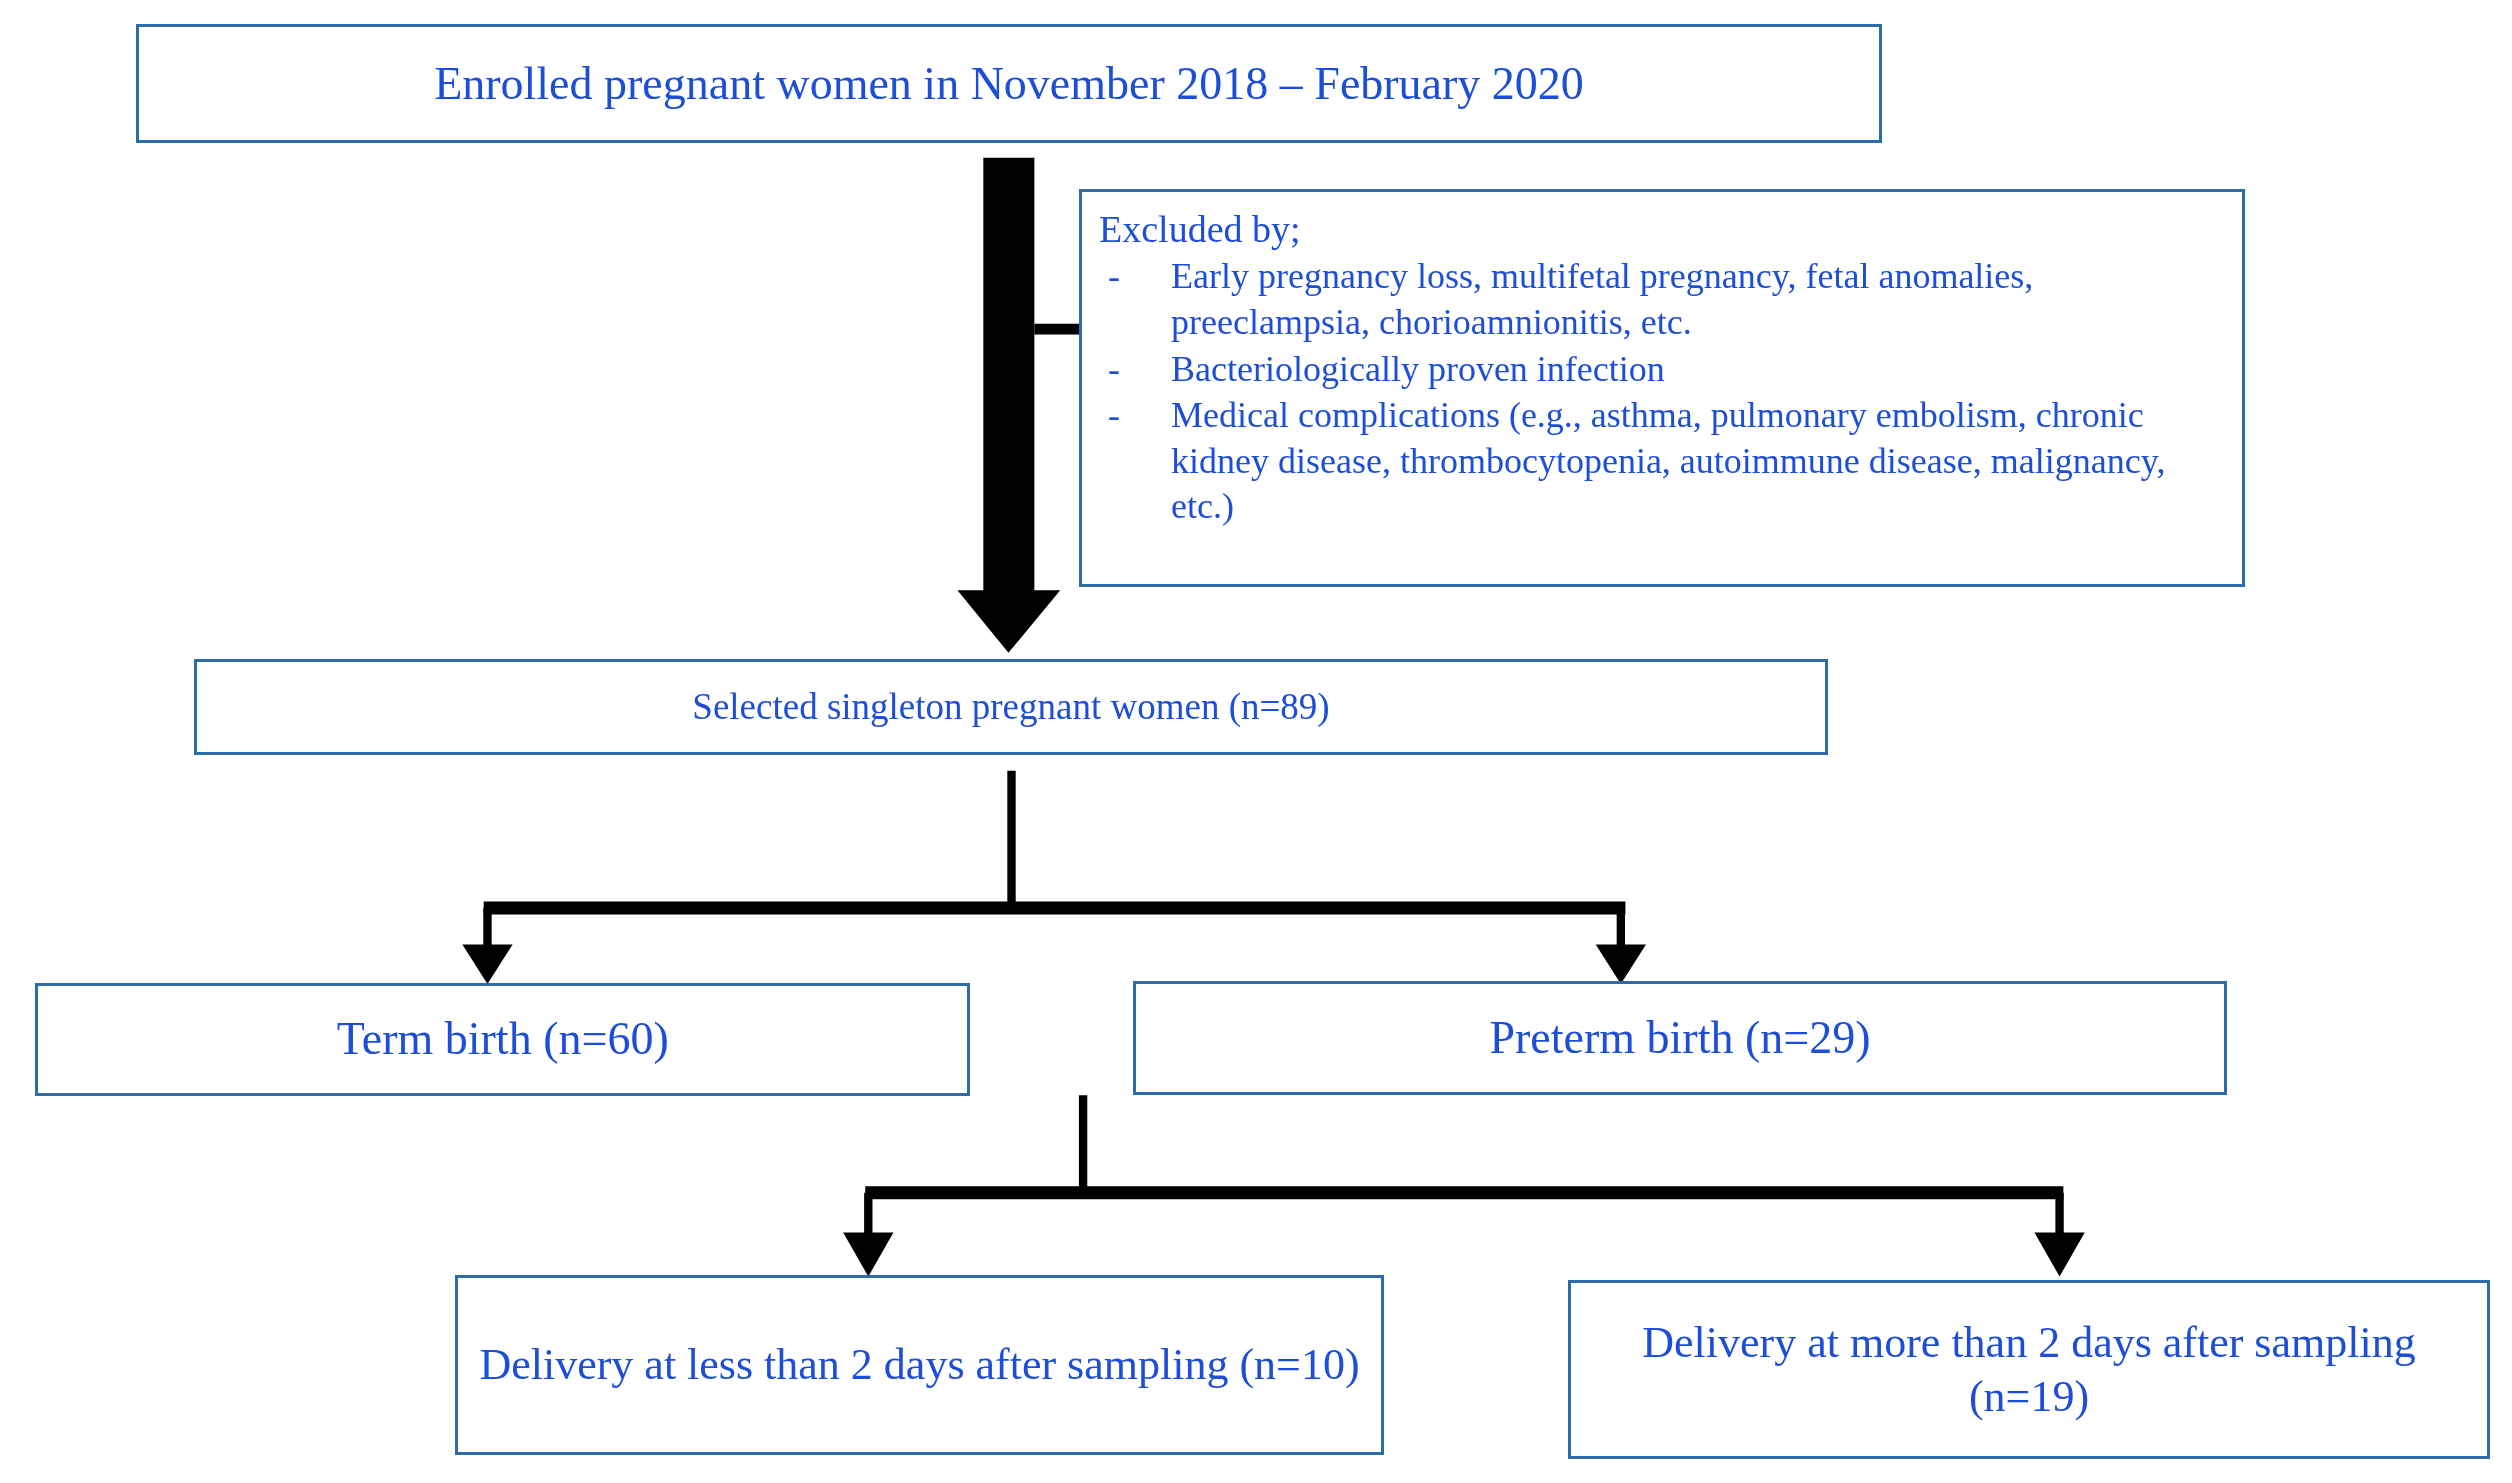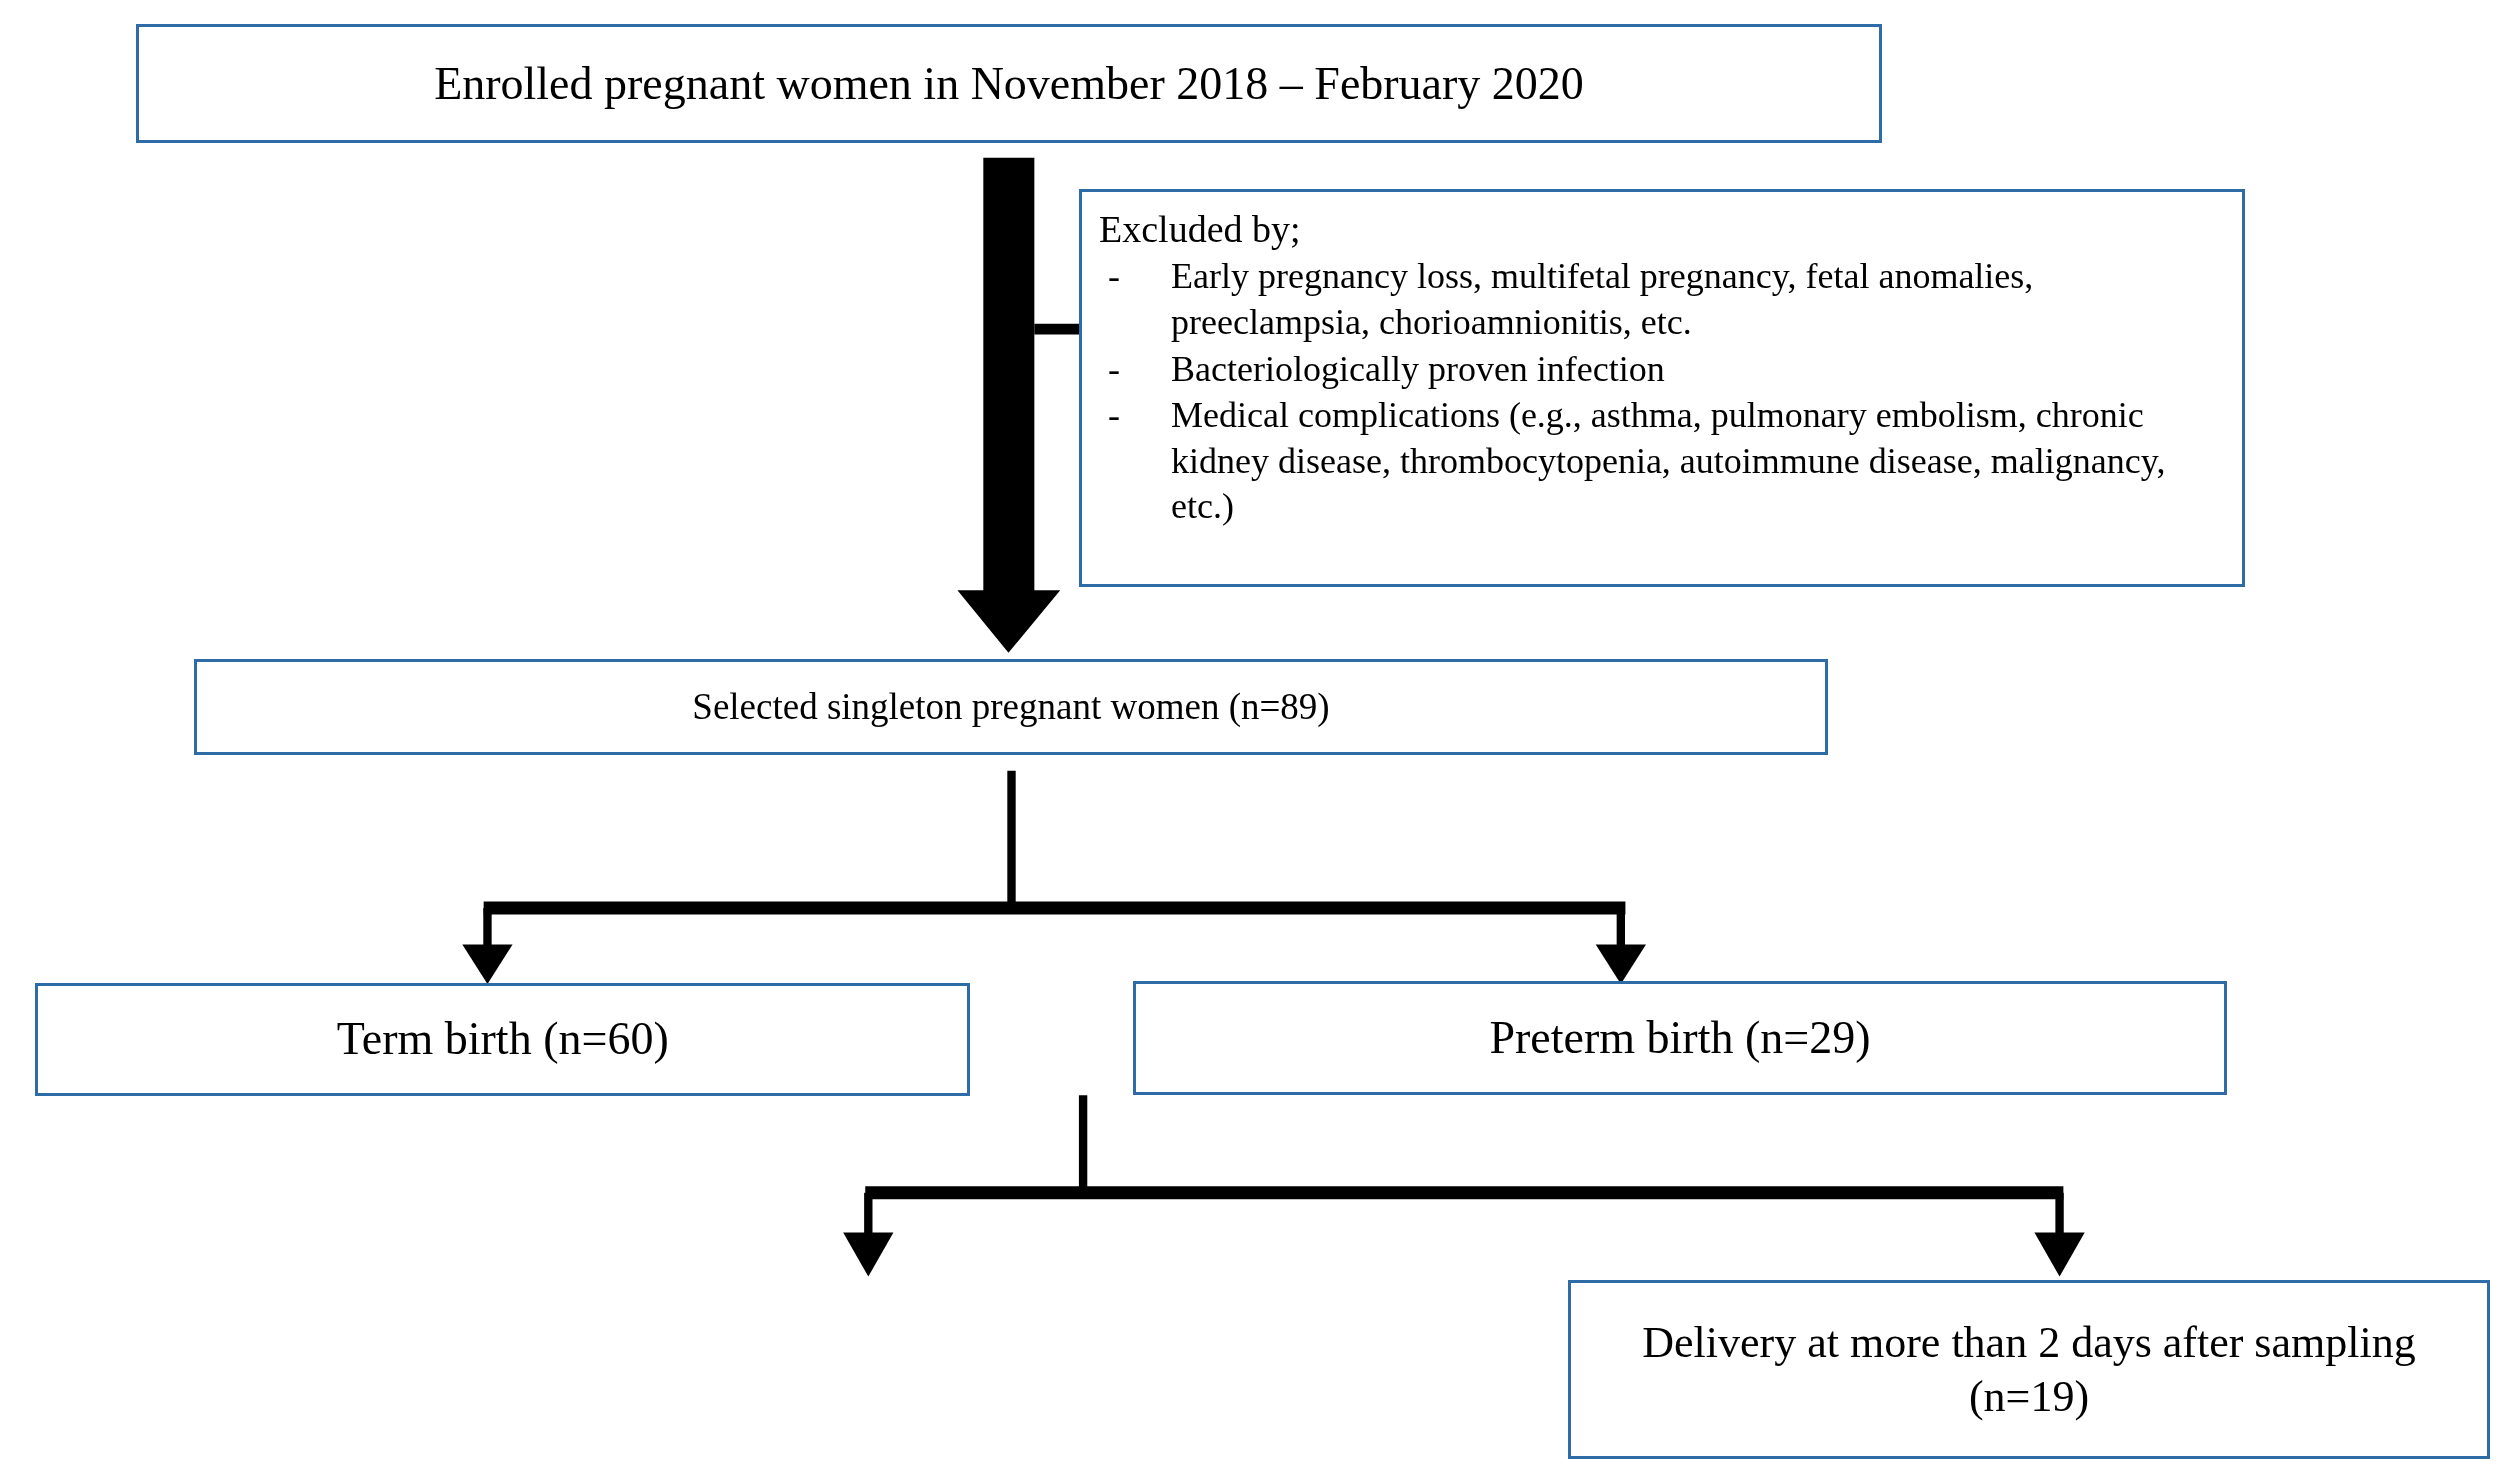--- a/index.html
+++ b/index.html
@@ -13,21 +13,21 @@
   }
   .node{
     position:absolute;
     box-sizing:border-box;
     background:#ffffff;
     border:3.8px solid #2e6ca8;
     display:flex;
     align-items:center;
     justify-content:center;
     text-align:center;
-    color:#000000;
+    color:#1d4ed8;
     line-height:1.22;
   }
   .node .txt{ padding:0 10.7px; display:block; }
 
   
   #node-enrolled{ left:136px; top:24.4px;  width:1746px; height:119px; font-size:46px; }
   #node-selected{ left:194px; top:659px; width:1634px; height:96px; font-size:37px; }
   #node-term{     left:21.3px;  top:983px; width:935px; height:113px; font-size:46px;margin-left:14px; }
   #node-preterm{  left:1133px;top:981px; width:1094px; height:114px; font-size:46px; }
   #node-early{    left:455px; top:1275px; width:929px; height:180px; font-size:44px; }
@@ -129,19 +129,22 @@
   </div>
 
   <div class="node" id="node-term">
     <span class="txt">Term birth (n=60)</span>
   </div>
 
   <div class="node" id="node-preterm">
     <span class="txt">Preterm birth (n=29)</span>
   </div>
 
+  <div class="node" id="node-early">
+    <span class="txt">Delivery at less than 2 days after sampling (n=10)</span>
+  </div>
 
   <div class="node" id="node-late">
     <span class="txt">Delivery at more than 2 days after sampling (n=19)</span>
   </div>
 
 </div>
 
 
 </body></html>

